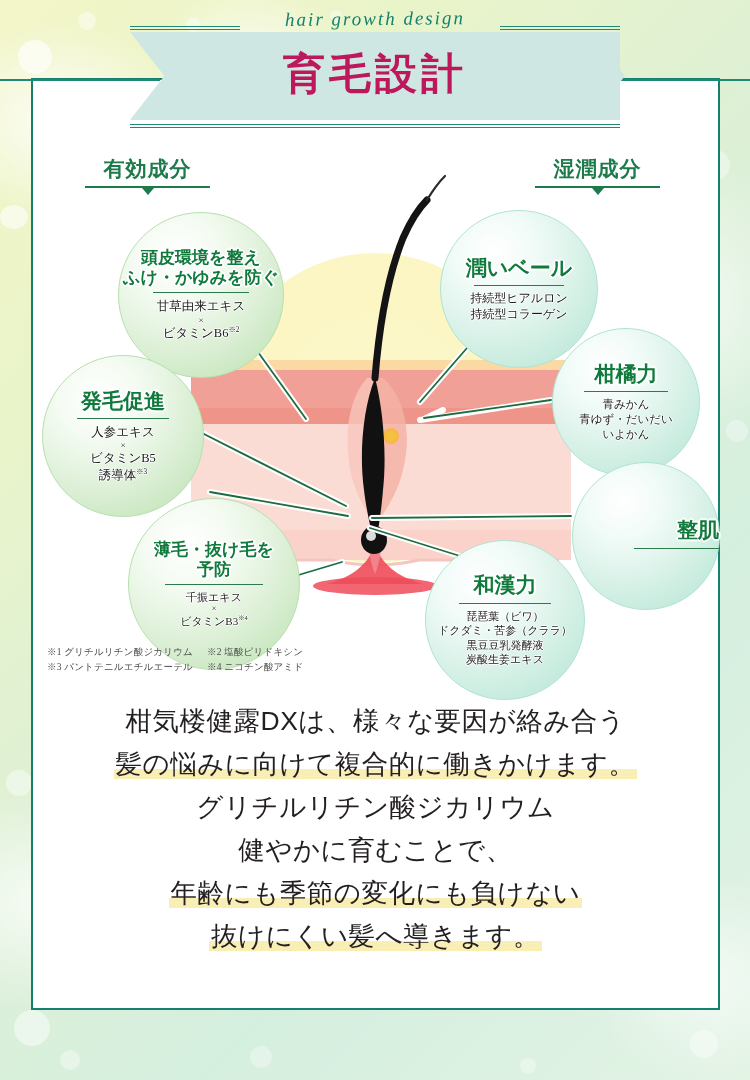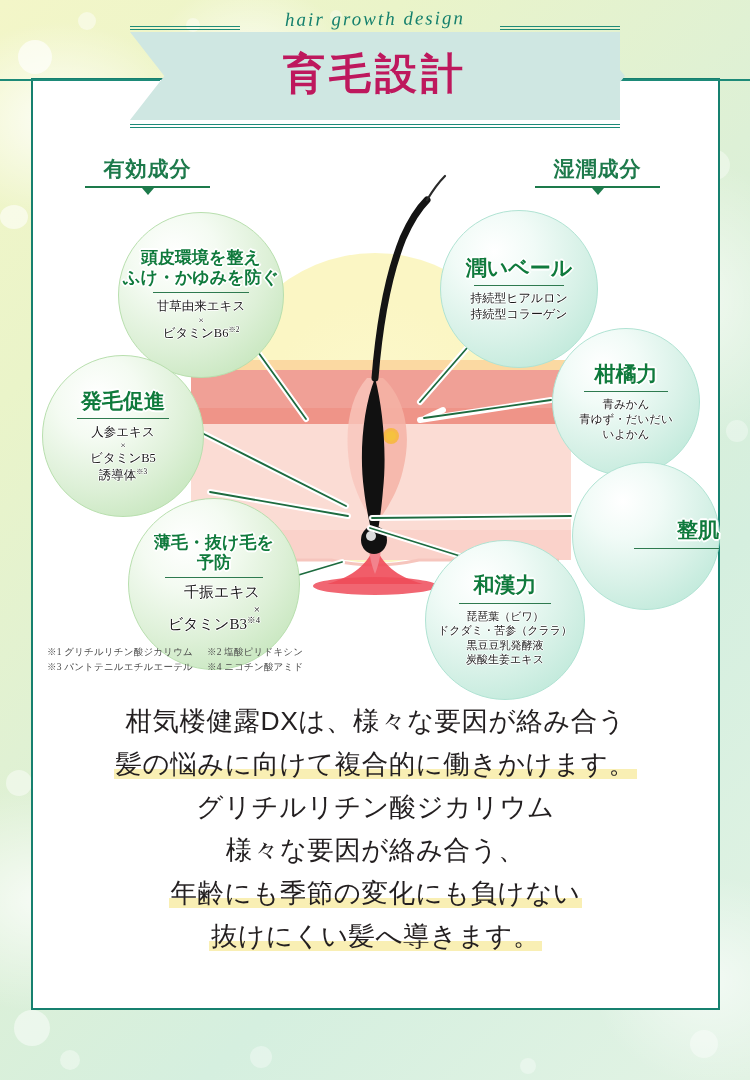--- a/index.html
+++ b/index.html
@@ -179,21 +179,21 @@
   #b-scalp   { left: 118px; top: 212px; width: 166px; height: 166px; }
   #b-scalp   .bub-title { font-size: 17px; }
   #b-scalp   .bub-body  { font-size: 12.5px; }
 
   #b-growth  { left: 42px;  top: 355px; width: 162px; height: 162px; }
   #b-growth  .bub-title { font-size: 21px; }
   #b-growth  .bub-body  { font-size: 12.5px; }
 
   #b-prevent { left: 128px; top: 498px; width: 172px; height: 172px; }
   #b-prevent .bub-title { font-size: 17px; }
-  #b-prevent .bub-body  { font-size: 15px; text-align: right; }
+  #b-prevent .bub-body  { font-size: 11px; }
 
   #b-veil    { left: 440px; top: 210px; width: 158px; height: 158px; }
   #b-veil    .bub-title { font-size: 21px; }
   #b-veil    .bub-body  { font-size: 12px; }
 
   #b-citrus  { left: 552px; top: 328px; width: 148px; height: 148px; }
   #b-citrus  .bub-title { font-size: 21px; }
   #b-citrus  .bub-body  { font-size: 11.5px; }
 
   #b-skin    { left: 572px; top: 462px; width: 148px; height: 148px; align-items: flex-end; }
@@ -441,16 +441,16 @@
   </div>
   <div>
     <span>※3 パントテニルエチルエーテル</span><span class="fn-gap"></span><span>※4 ニコチン酸アミド</span>
   </div>
 </div>
 
 <div class="blurb">
   <span class="line">柑気楼健露DXは、様々な要因が絡み合う</span>
   <span class="line"><span class="hl">髪の悩みに向けて複合的に働きかけます。</span></span>
   <span class="line">グリチルリチン酸ジカリウム</span>
-  <span class="line">様々な要因が絡み合う、</span>
+  <span class="line">健やかに育むことで、</span>
   <span class="line"><span class="hl">年齢にも季節の変化にも負けない</span></span>
   <span class="line"><span class="hl">抜けにくい髪へ導きます。</span></span>
 </div>
 
 </body></html>

